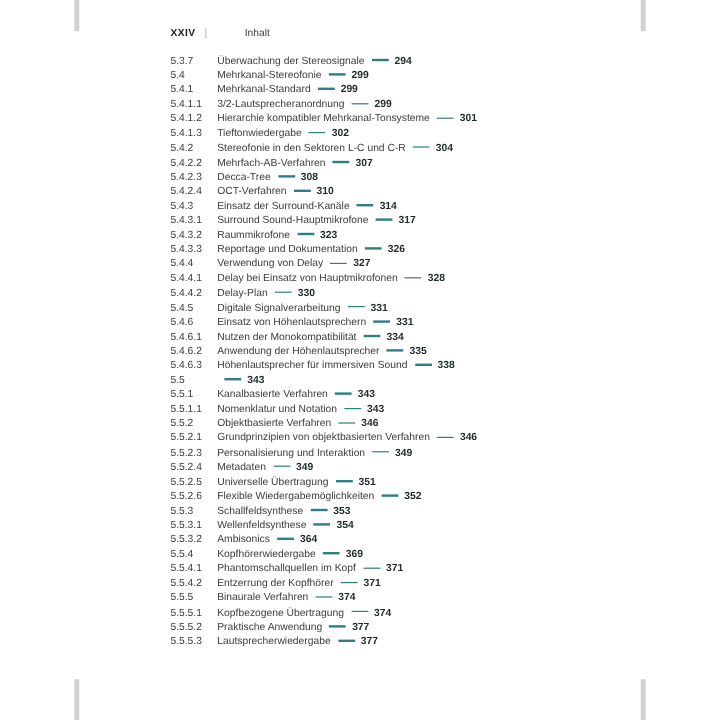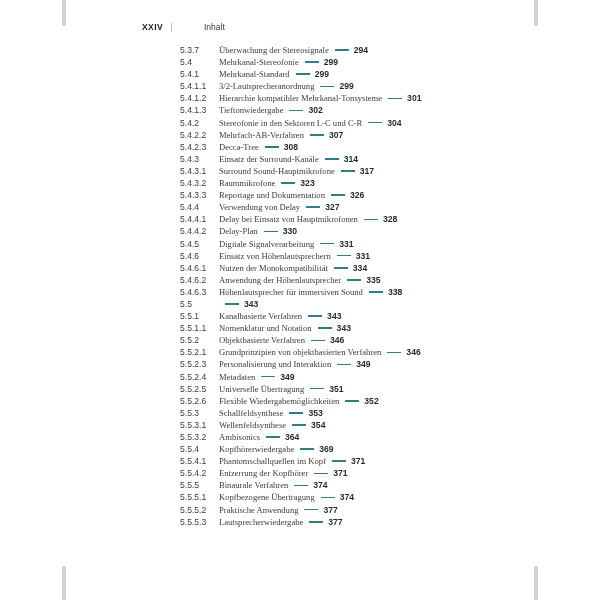--- a/index.html
+++ b/index.html
@@ -28,24 +28,23 @@
 
   .toc {
     position:absolute; top:44px; left:142px; right:50px;
   }
   .toc-row {
     display:flex; align-items:center;
     height:12.1px;
     font-size:8.6px; line-height:12.1px;
     color:#3c3c3c;
     white-space:nowrap;
-    margin-left:38px;
   }
   .num { width:39px; flex:none; color:#3c3c3c; }
-  .title { color:#3c3c3c;font-family:Liberation Serif, serif; }
+  .title { color:#3c3c3c; }
   .dash {
     display:inline-block;
     width:14px; height:1.6px;
     margin:0 5px 0 6px;
     align-self:center;
     flex:none;
   }
   .pagenum { font-weight:bold; color:#1f2a2b; }
 </style>
 </head>
@@ -121,20 +120,26 @@
     <span class="pagenum">307</span>
   </div>
 
   <div class="toc-row">
     <span class="num">5.4.2.3</span>
     <span class="title">Decca-Tree</span>
     <span class="dash" style="background: rgb(46, 126, 134);"></span>
     <span class="pagenum">308</span>
   </div>
 
+  <div class="toc-row">
+    <span class="num">5.4.2.4</span>
+    <span class="title">OCT-Verfahren</span>
+    <span class="dash" style="background: rgb(46, 126, 134);"></span>
+    <span class="pagenum">310</span>
+  </div>
 
   <div class="toc-row">
     <span class="num">5.4.3</span>
     <span class="title">Einsatz der Surround-Kanäle</span>
     <span class="dash" style="background: rgb(46, 126, 134);"></span>
     <span class="pagenum">314</span>
   </div>
 
   <div class="toc-row">
     <span class="num">5.4.3.1</span>

